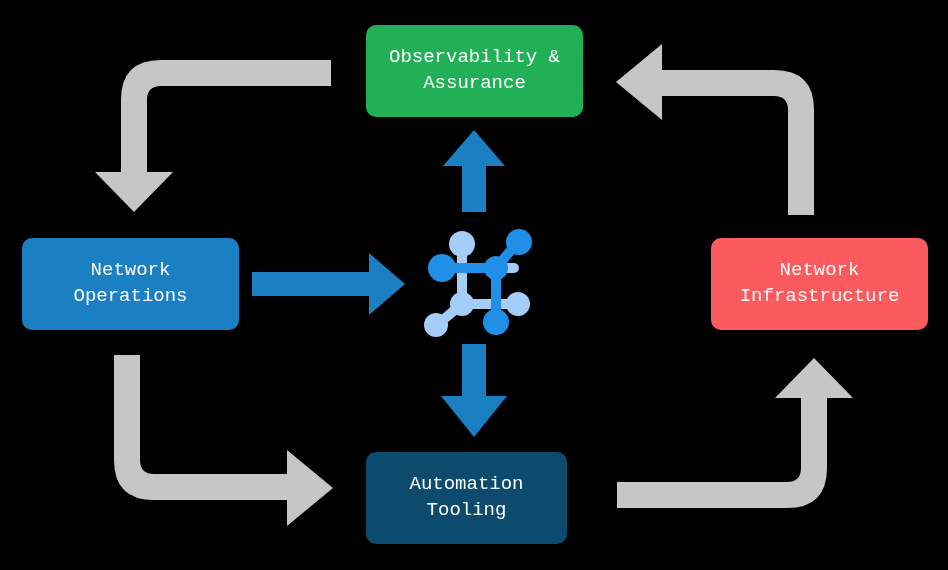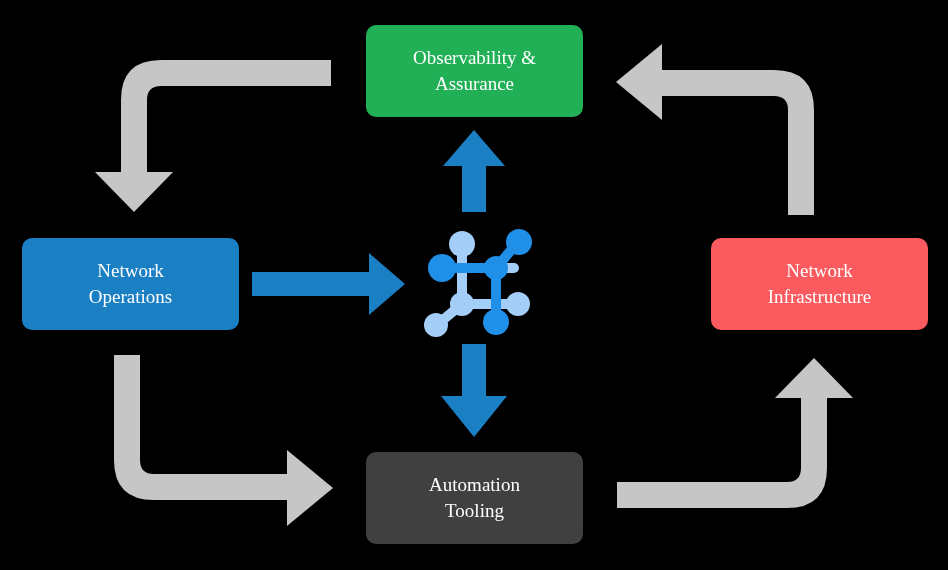--- a/index.html
+++ b/index.html
@@ -18,40 +18,40 @@
   .node-box {
     position: absolute;
     border-radius: 10px;
     display: flex;
     align-items: center;
     justify-content: center;
     text-align: center;
     color: #ffffff;
     font-size: 19px;
     line-height: 1.35;
-    font-family: Liberation Serif, serif;
+    font-family: Liberation Mono, monospace;
     white-space: pre-line;
     box-sizing: border-box;
     padding: 6px 10px;
   }
   #box-observability {
     left: 366px; top: 25px; width: 217px; height: 92px;
     background: #22b057;
   }
   #box-operations {
     left: 22px; top: 238px; width: 217px; height: 92px;
     background: #1b7fc4;
   }
   #box-infrastructure {
     left: 711px; top: 238px; width: 217px; height: 92px;
     background: #fb5a5e;
   }
   #box-automation {
-    left: 366px; top: 452px; width: 217px; height: 92px;
-    background: #404040;
+    left: 366px; top: 452px; width: 201px; height: 92px;
+    background: #0c4a6e;
   }
   .svg-layer {
     position: absolute;
     left: 0; top: 0;
     width: 948px;
     height: 570px;
   }
   .hub-icon {
     position: absolute;
     left: 418px; top: 218px;

